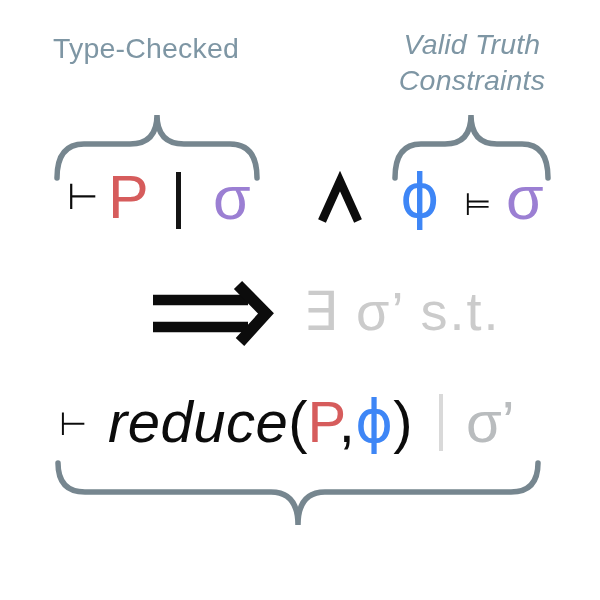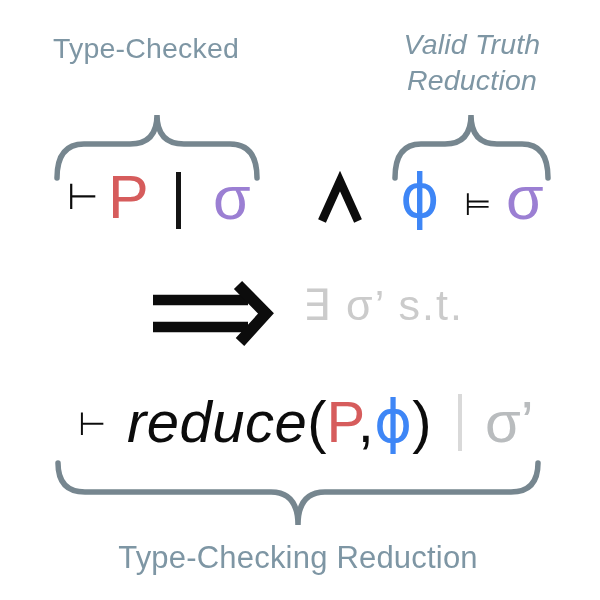--- a/index.html
+++ b/index.html
@@ -14,49 +14,49 @@
   .math{font-family:"DejaVu Sans","Liberation Sans",sans-serif;}
   .c-red{color:#D65C5C}
   .c-purple{color:#9B7FD3}
   .c-blue{color:#3E86F6}
   .c-mgray{color:#B9BCBE}
   .c-black{color:#0C0C0C}
   .overlay{position:absolute;left:0;top:0;pointer-events:none;}
   .vbar{position:absolute;background:#141414;}
   .row1-tok{position:absolute;line-height:1;}
   .conclusion{
-    position:absolute;left:78px;top:393px;font-size:58px;line-height:1;
+    position:absolute;left:59px;top:393px;font-size:58px;line-height:1;
     color:#0C0C0C;white-space:nowrap;
   }
   .conclusion .turn{font-family:"DejaVu Sans",sans-serif;font-size:32px;position:relative;top:-7px;margin-right:21px;}
   .conclusion .fn{font-style:italic;letter-spacing:0.5px;}
   .conclusion .phi{font-family:"DejaVu Sans",sans-serif;}
   .conclusion .sepbar{
     display:inline-block;width:3.5px;height:57px;background:#D9D9D9;
     margin-left:27px;vertical-align:-9px;
   }
   .conclusion .sigp{margin-left:23px;}
   .exists{
-    position:absolute;left:303px;top:284px;font-size:43px;line-height:1;
+    position:absolute;left:303px;top:284px;font-size:54px;line-height:1;
     letter-spacing:2px;color:#CBCBCB;
     font-family:"Liberation Sans","DejaVu Sans",sans-serif;
   }
 </style>
 </head>
 <body>
 
 <div class="stage">
 
   <div class="annot" style="left:26px;top:30px;width:240px;">
     <div>Type-Checked</div>
   </div>
 
   <div class="annot" style="left:372px;top:26px;width:200px;font-style:italic;">
     <div>Valid Truth</div>
-    <div>Reduction</div>
+    <div>Constraints</div>
   </div>
 
   <svg class="overlay" width="600" height="600" viewBox="0 0 600 600">
 
     <path d="M 57,178 Q 57,144 84,144 L 130,144 Q 157,144 157,115 Q 157,144 184,144 L 230,144 Q 257,144 257,178" fill="none" stroke="#76868F" stroke-width="5.5" stroke-linecap="round"></path>
 
     <path d="M 395,178 Q 395,144 421,144 L 445,144 Q 471,144 471,115 Q 471,144 497,144 L 522,144 Q 548,144 548,178" fill="none" stroke="#76868F" stroke-width="5.5" stroke-linecap="round"></path>
 
     <path d="M 58,463 Q 58,492 85,492 L 271,492 Q 298,492 298,525 Q 298,492 325,492 L 511,492 Q 538,492 538,463" fill="none" stroke="#76868F" stroke-width="5.5" stroke-linecap="round"></path>
 
@@ -84,15 +84,14 @@
   <span class="row1-tok math c-black" style="left:464px;top:189px;font-size:31px;">⊨</span>
 
   <span class="row1-tok c-purple" style="left:506px;top:168px;font-size:61px;">σ</span>
 
   <span class="exists">∃ σ’ s.t.</span>
 
   <div class="conclusion">
     <span class="turn">⊢</span><span class="fn">reduce</span><span>(</span><span class="c-red">P</span><span>,</span><span class="phi c-blue">ϕ</span><span>)</span><span class="sepbar" aria-label="|"></span><span class="sigp c-mgray">σ’</span>
   </div>
 
-  <div class="annot" style="left:98px;top:540px;width:400px;font-size:31px;">Type-Checking Reduction</div>
 
 </div>
 
 </body></html>

